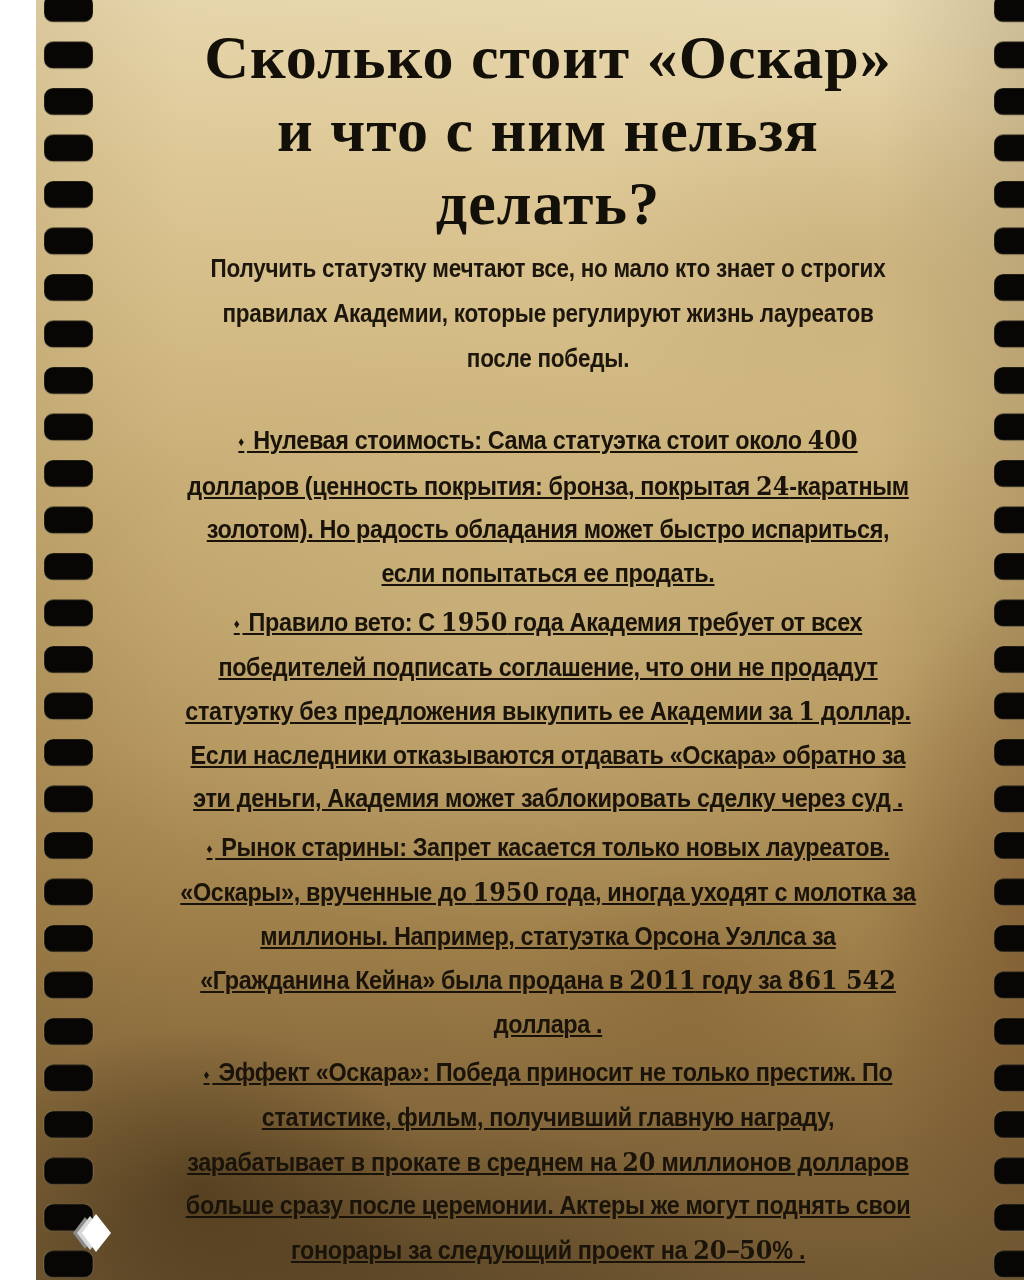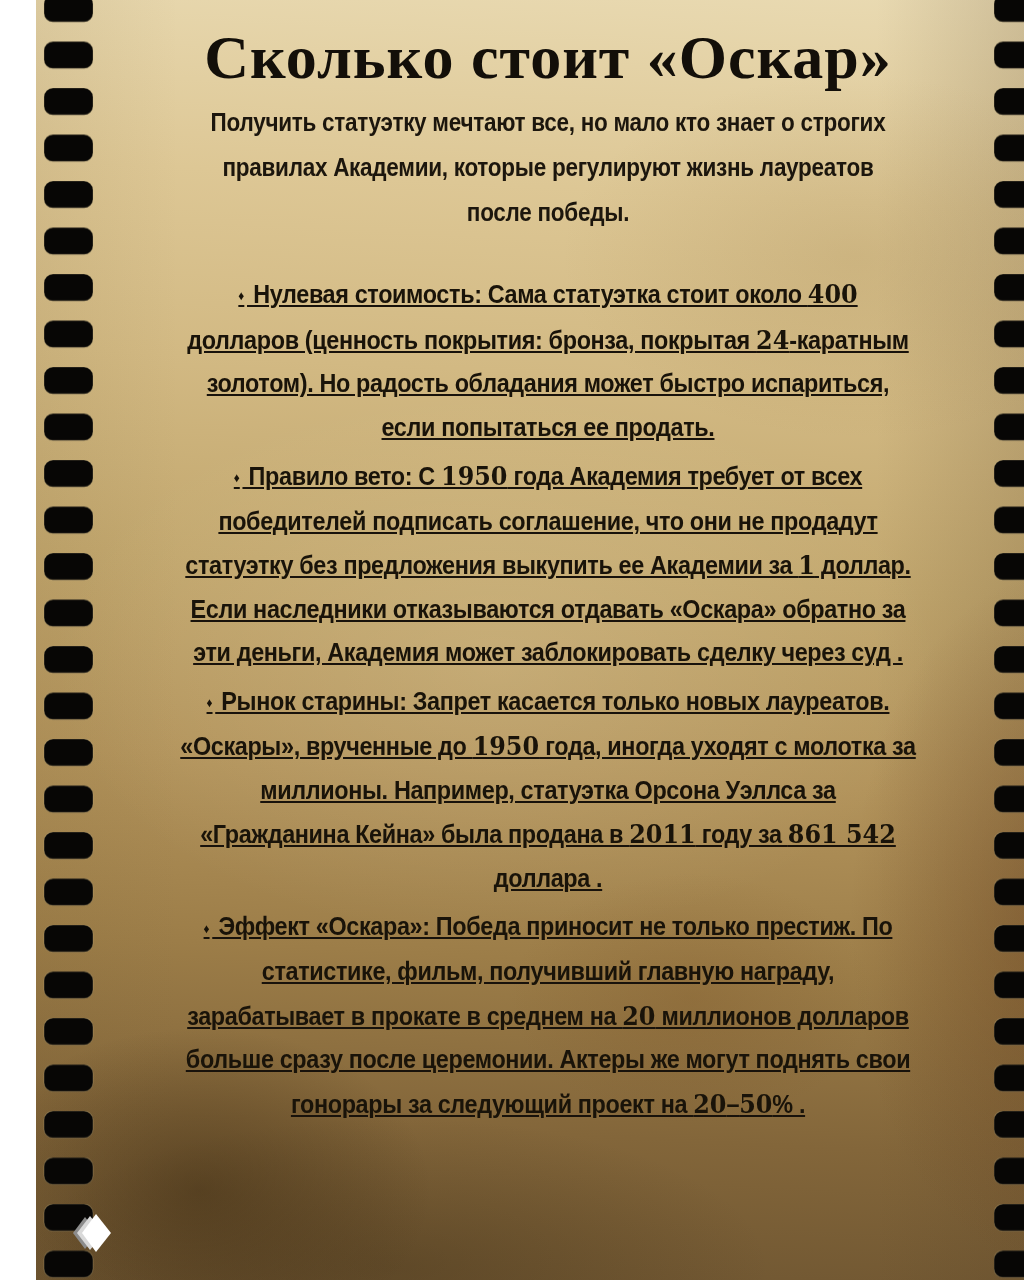--- a/index.html
+++ b/index.html
@@ -73,20 +73,22 @@
       <pattern id="perfR" x="0" y="-5" width="66" height="46.5" patternUnits="userSpaceOnUse">
         <rect x="0" y="0" width="49" height="27" rx="9" fill="#070605" stroke="#cdb887" stroke-opacity="0.28" stroke-width="1"></rect>
       </pattern>
     </defs>
     <rect width="66" height="1280" fill="url(#perfR)"></rect>
   </svg>
 
   <div class="content">
     <h1 class="title">
         <div class="ln">Сколько стоит «Оскар»</div>
+        <div class="ln">и что с ним нельзя</div>
+        <div class="ln">делать?</div>
       </h1>
 
     <div class="intro">
         <div class="ln">Получить статуэтку мечтают все, но мало кто знает о строгих</div>
         <div class="ln">правилах Академии, которые регулируют жизнь лауреатов</div>
         <div class="ln">после победы.</div>
       </div>
 
     <div class="bullets">
       <div class="para">

